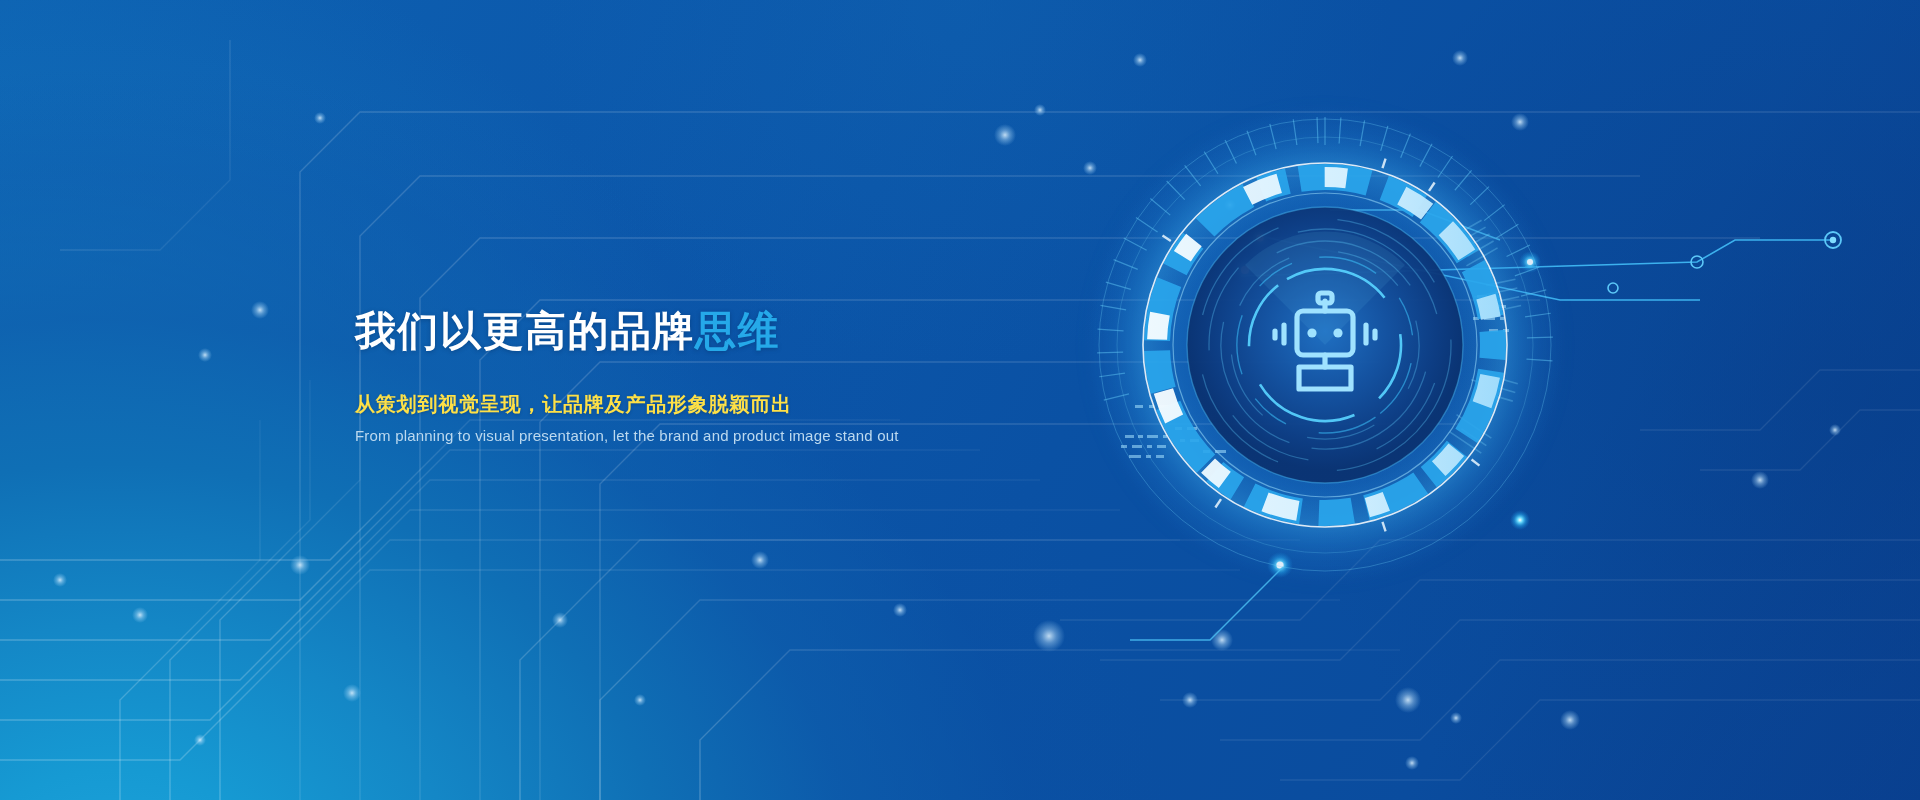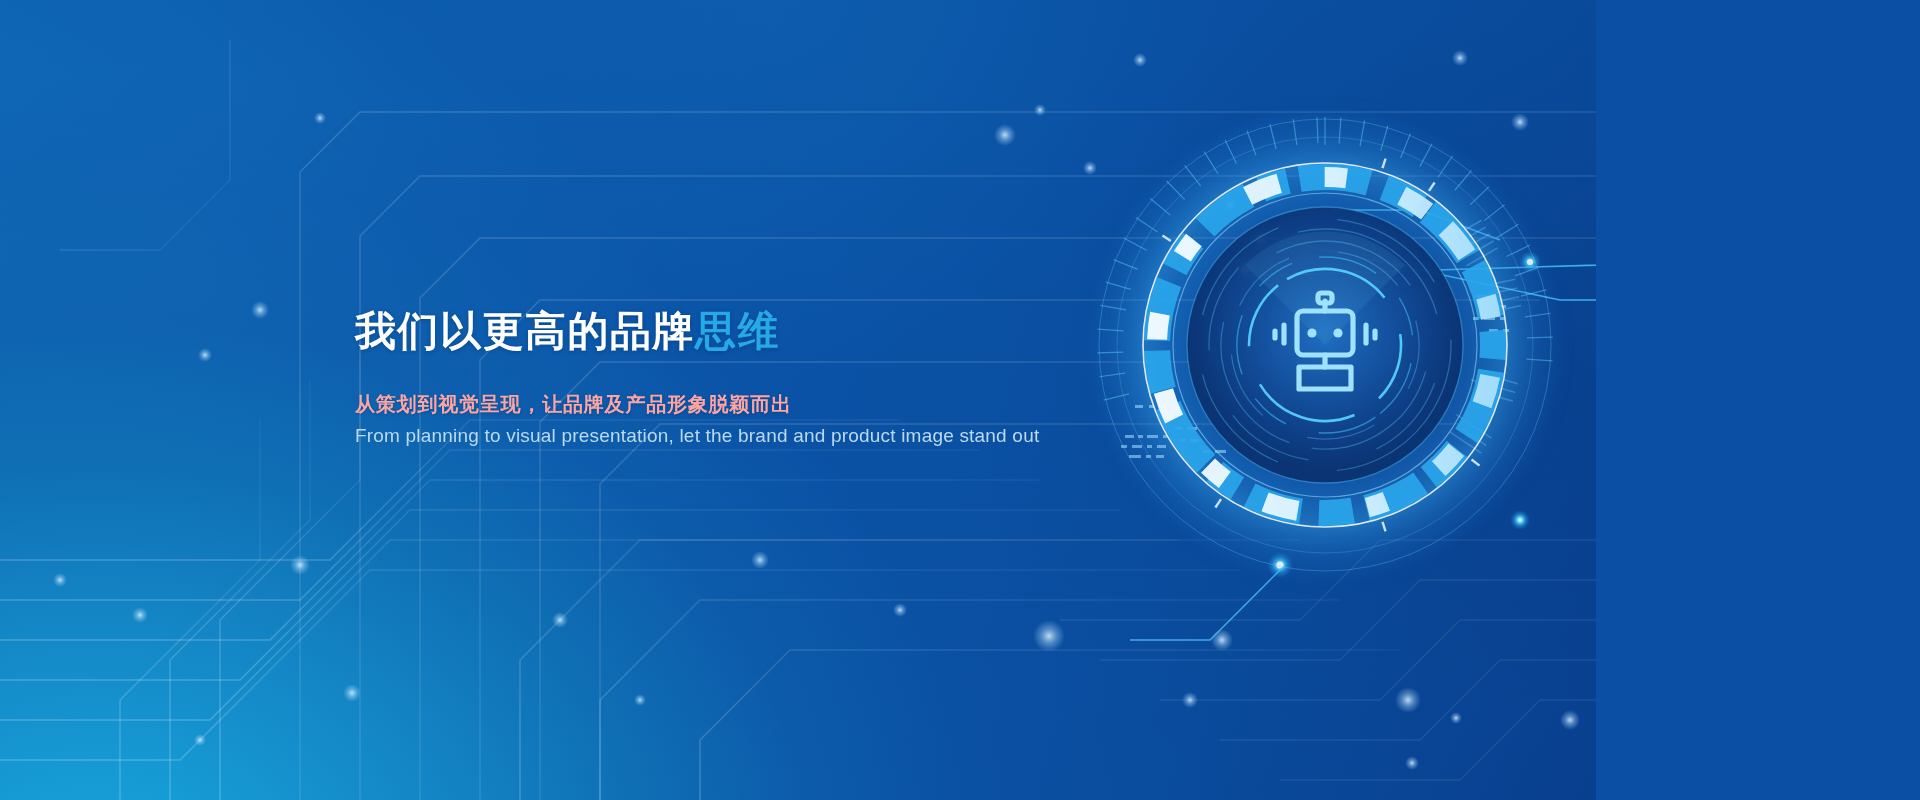--- a/index.html
+++ b/index.html
@@ -6,21 +6,21 @@
   * { margin:0; padding:0; box-sizing:border-box; }
   html, body {
     width:1920px; height:800px;
     overflow:hidden;
     background:#0a4fa3;
     font-family:"Liberation Sans", "DejaVu Sans", sans-serif;
   }
 
   .banner {
     position:relative;
-    width:1596px; height:800px;
+    width:1920px; height:800px;
     overflow:hidden;
   }
 
   
   .bg-base {
     position:absolute; inset:0;
     background:#0b58ac;
   }
   .bg-grad-main {
     position:absolute; inset:0;
@@ -83,29 +83,29 @@
     letter-spacing:1.5px;
     white-space:nowrap;
     text-shadow:0 1px 4px rgba(2,34,78,0.35);
   }
   .headline .accent { color:#25a9e9; }
 
   .sub-cn {
     margin-top:30px;
     font-size:20px;
     font-weight:bold;
-    color:#fca5a5;
+    color:#fde047;
     letter-spacing:0.8px;
     line-height:29px;
     white-space:nowrap;
     text-shadow:0 1px 3px rgba(2,34,78,0.30);
   }
   .sub-en {
     margin-top:6px;
-    font-size:19px;
+    font-size:15px;
     font-weight:normal;
     color:#bcd9ef;
     letter-spacing:0.2px;
     line-height:22px;
     white-space:nowrap;
   }
 </style>
 </head>
 <body>
 

